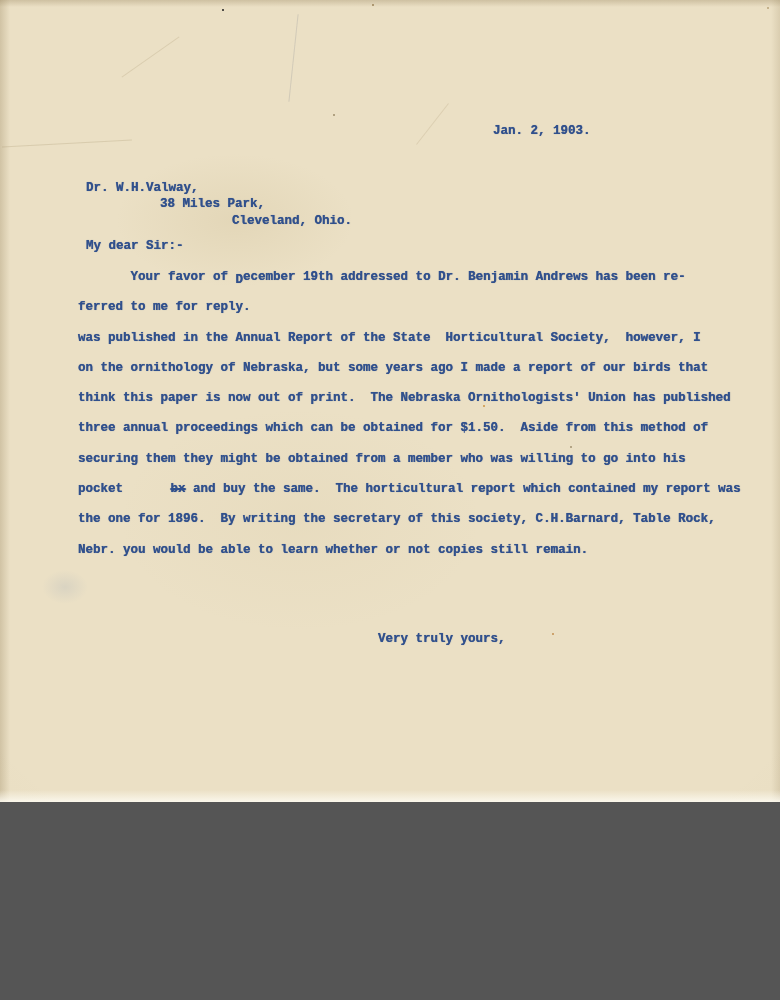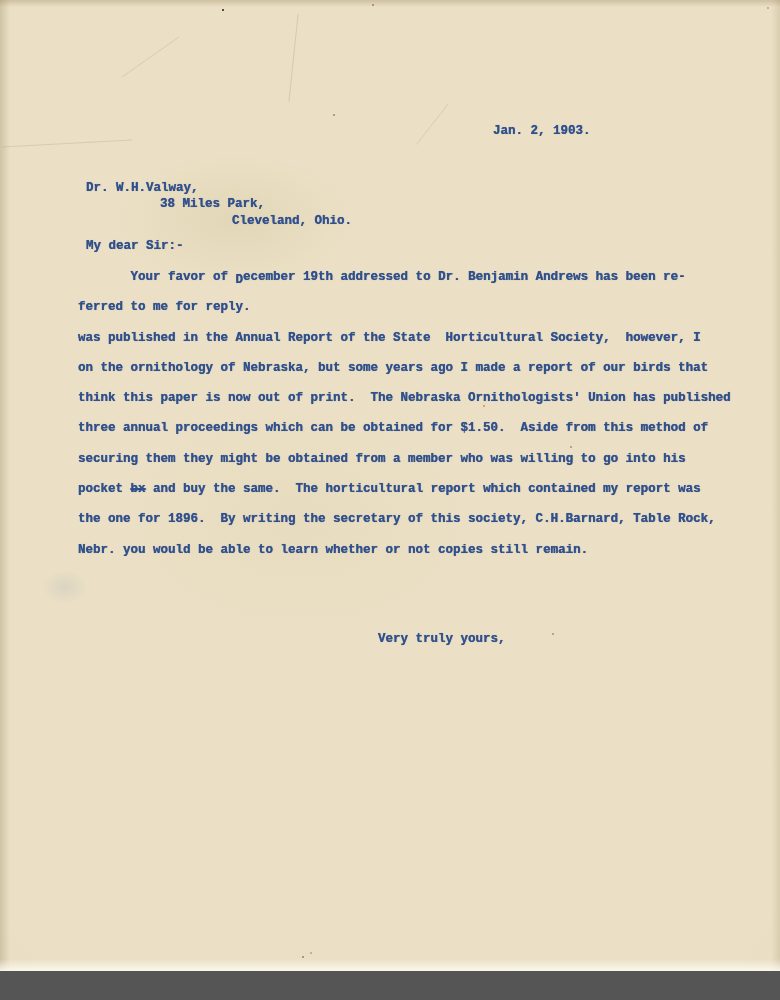--- a/index.html
+++ b/index.html
@@ -1,19 +1,19 @@
 <!DOCTYPE html>
 <html><head>
 <meta charset="utf-8">
 <style>
   html, body { margin: 0; padding: 0; background: #555; }
   .paper {
     position: relative;
     width: 780px;
-    height: 971px;
+    height: 802px;
     overflow: hidden;
     background:
       
       linear-gradient(0deg, rgba(253,251,242,0.85) 0px, rgba(253,251,242,0.0) 12px),
       
       linear-gradient(180deg, rgba(140,120,80,0.30) 0px, rgba(140,120,80,0.0) 7px),
       
       linear-gradient(90deg, rgba(140,120,80,0.28) 0px, rgba(140,120,80,0.0) 10px),
       
       linear-gradient(270deg, rgba(140,120,80,0.18) 0px, rgba(140,120,80,0.0) 9px),
@@ -32,21 +32,21 @@
   }
   .line, .txt { white-space: pre; }
   .date       { position: absolute; left: 493px; top: 124px; }
   .addr       { position: absolute; left: 86px;  top: 180px; line-height: 16.3px; }
   .addr-l2    { padding-left: 74px; }
   .addr-l3    { padding-left: 146px; }
   .salutation { position: absolute; left: 86px;  top: 239px; text-align: right; }
   .body       { position: absolute; left: 78px;  top: 262px; line-height: 30.3px; }
   .closing    { position: absolute; left: 378px; top: 632px; }
   .drop       { position: relative; top: 3px; }
-  .struck     { text-decoration: line-through; text-decoration-thickness: 1.6px; }
+  .struck     { text-decoration: line-through; text-decoration-thickness: 1.6px; margin-left: 40px; }
   .crease     { position: absolute; background: rgba(110,115,135,0.20); }
   .crease-1   { left: 293px; top: 14px;  width: 1px;  height: 88px; transform: rotate(6deg); }
   .crease-2   { left: 150px; top: 22px;  width: 1px;  height: 70px; transform: rotate(55deg); background: rgba(150,130,90,0.20); }
   .crease-3   { left: 2px;   top: 143px; width: 130px; height: 1px; transform: rotate(-3deg); background: rgba(150,130,90,0.22); }
   .crease-4   { left: 432px; top: 98px;  width: 1px;  height: 52px; transform: rotate(38deg); background: rgba(150,130,90,0.18); }
   .smudge     { position: absolute; left: 42px; top: 570px; width: 46px; height: 34px; border-radius: 50%;
                 background: radial-gradient(closest-side, rgba(90,120,170,0.12), rgba(90,120,170,0)); }
   .speck      { position: absolute; width: 2px; height: 2px; border-radius: 50%; background: #1c1c1c;
                 box-shadow: 150px -5px 0 0 rgba(138,109,63,0.8),
                             111px 105px 0 0 rgba(124,106,69,0.7),

